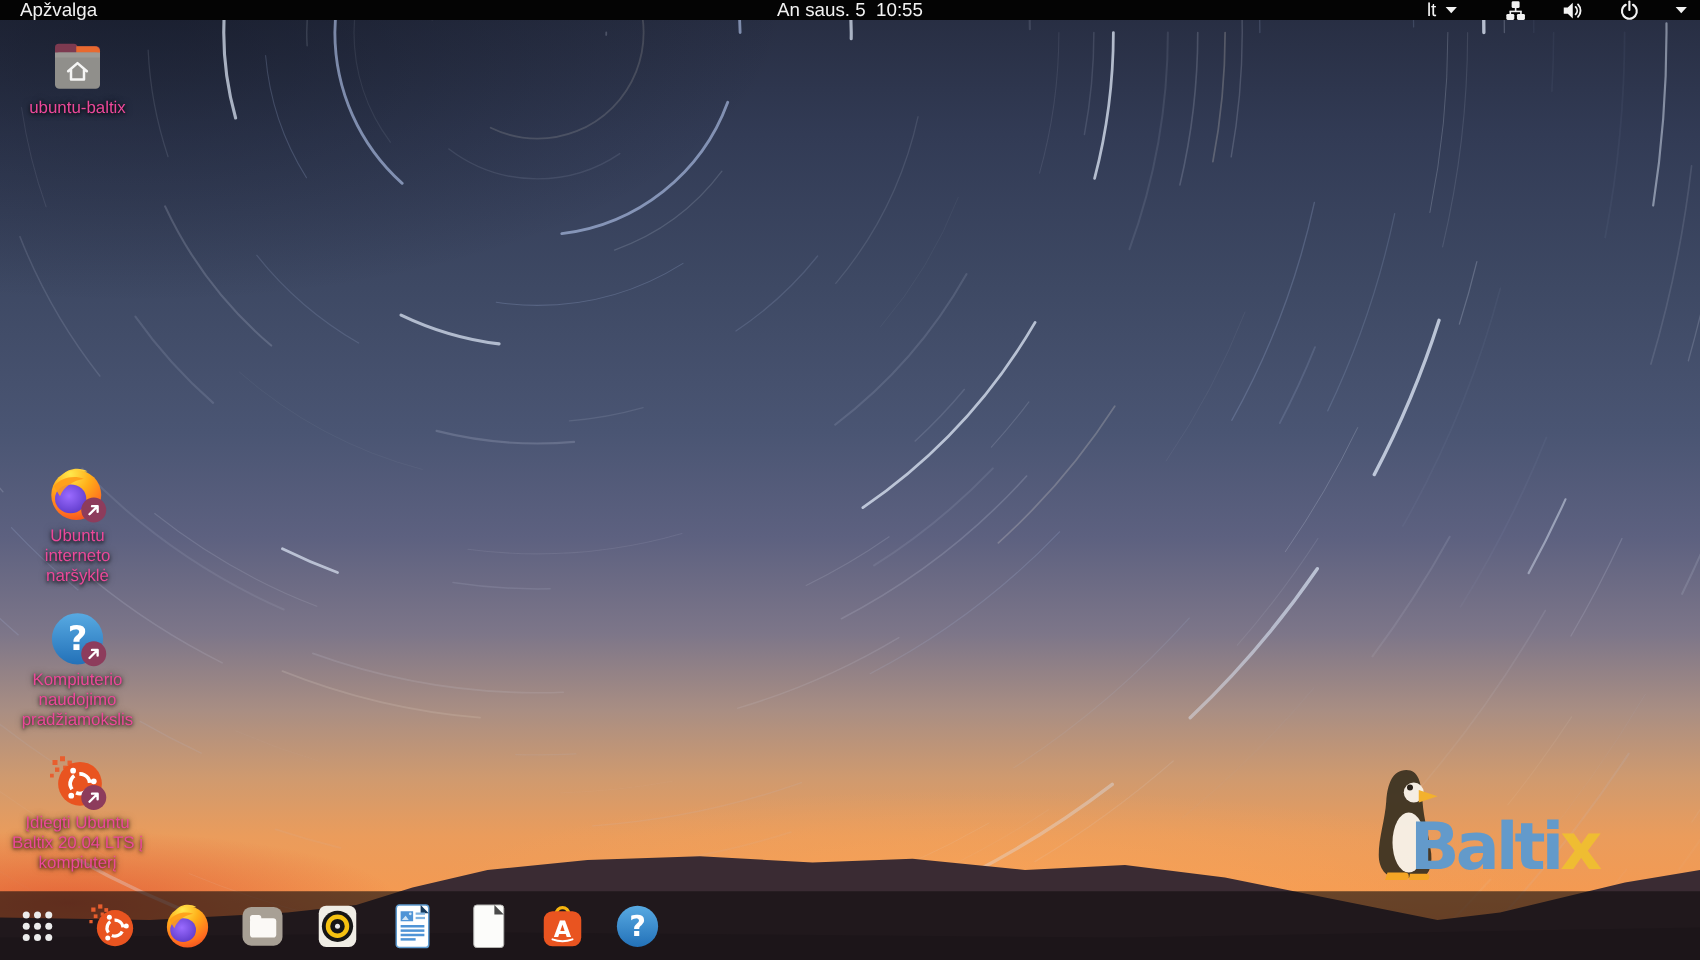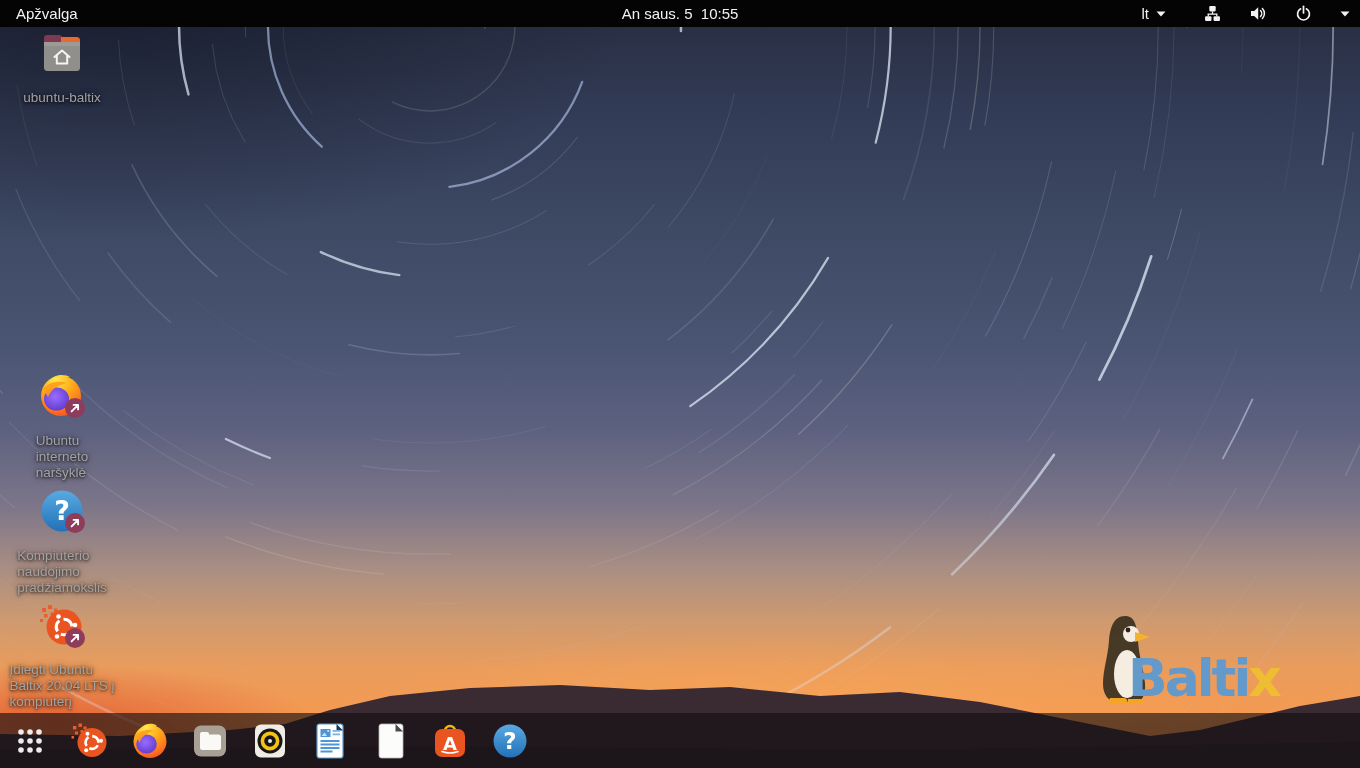--- a/index.html
+++ b/index.html
@@ -23,33 +23,33 @@
 
   
   .baltix-logo { position:absolute; left:1100px; top:600px; width:250px; height:108px; opacity:.94; }
   .baltix-logo .txt { position:absolute; left:28px; bottom:4px; font-family:"DejaVu Sans",sans-serif;
     font-weight:bold; font-size:52px; letter-spacing:-3px; line-height:1; }
   .baltix-logo .txt .blue { color:#5b9ad2; }
   .baltix-logo .txt .yellow { color:#f0c030; }
   .baltix-logo svg.penguin { position:absolute; left:-4px; bottom:2px; }
 
   
-  .topbar { position:absolute; top:0; left:0; right:0; height:27px; background:#040404;
+  .topbar { position:absolute; top:0; left:0; right:0; height:16px; background:#040404;
     display:flex; align-items:center; justify-content:space-between; padding:0 10px;
     color:#f2f2f2; font-size:15px; z-index:10; }
   .activities { padding:0 6px; cursor:pointer; }
   .clock { position:absolute; left:50%; transform:translateX(-50%); white-space:pre; }
   .status { display:flex; align-items:center; gap:28px; }
   .kbd { display:flex; align-items:center; gap:7px; margin-right:10px; }
   .status svg { display:block; }
 
   
   .dicon { position:absolute; left:6px; width:112px; display:flex; flex-direction:column;
     align-items:center; cursor:pointer; z-index:5; }
-  .dicon .lbl { margin-top:14px; color:#a3a3a3; font-size:13.5px; line-height:16px; 
+  .dicon .lbl { margin-top:2px; color:#ec4899; font-size:13.5px; line-height:16px; text-align:center;
     white-space:pre-line; text-shadow:0 1px 3px rgba(0,0,0,.85), 0 0 6px rgba(0,0,0,.5); }
 
   
   .dock { position:absolute; left:0; right:0; bottom:0; height:55px;
     background:rgba(16,13,14,.62); display:flex; align-items:center; z-index:8; }
   .ditem { width:60px; height:55px; display:flex; align-items:center; justify-content:center;
     background:none; border:none; cursor:pointer; }
 </style>
 </head>
 <body>

